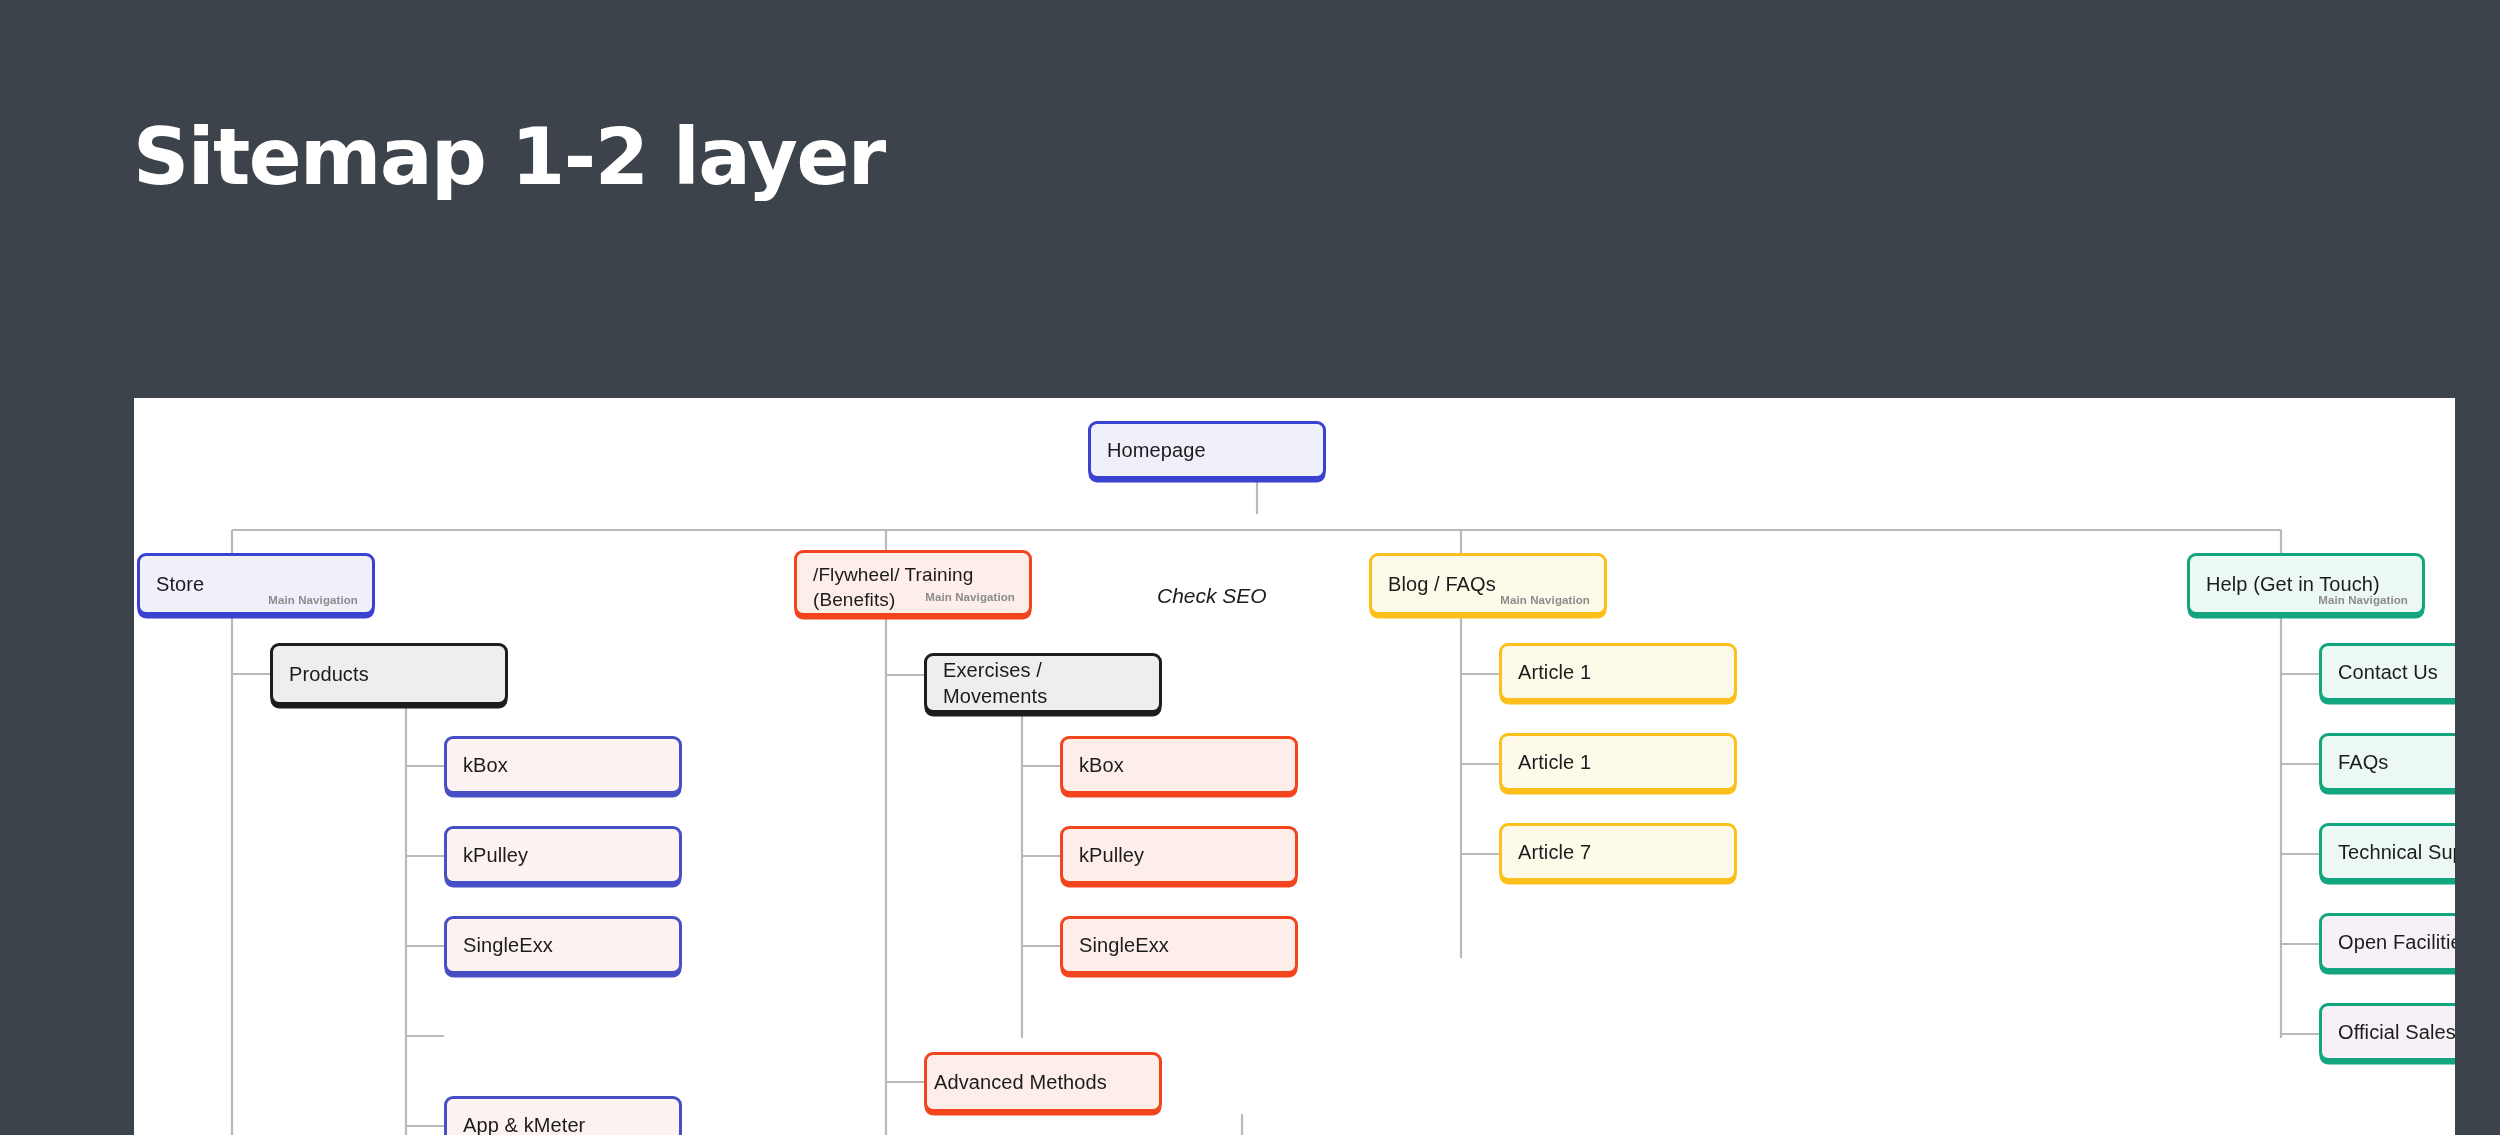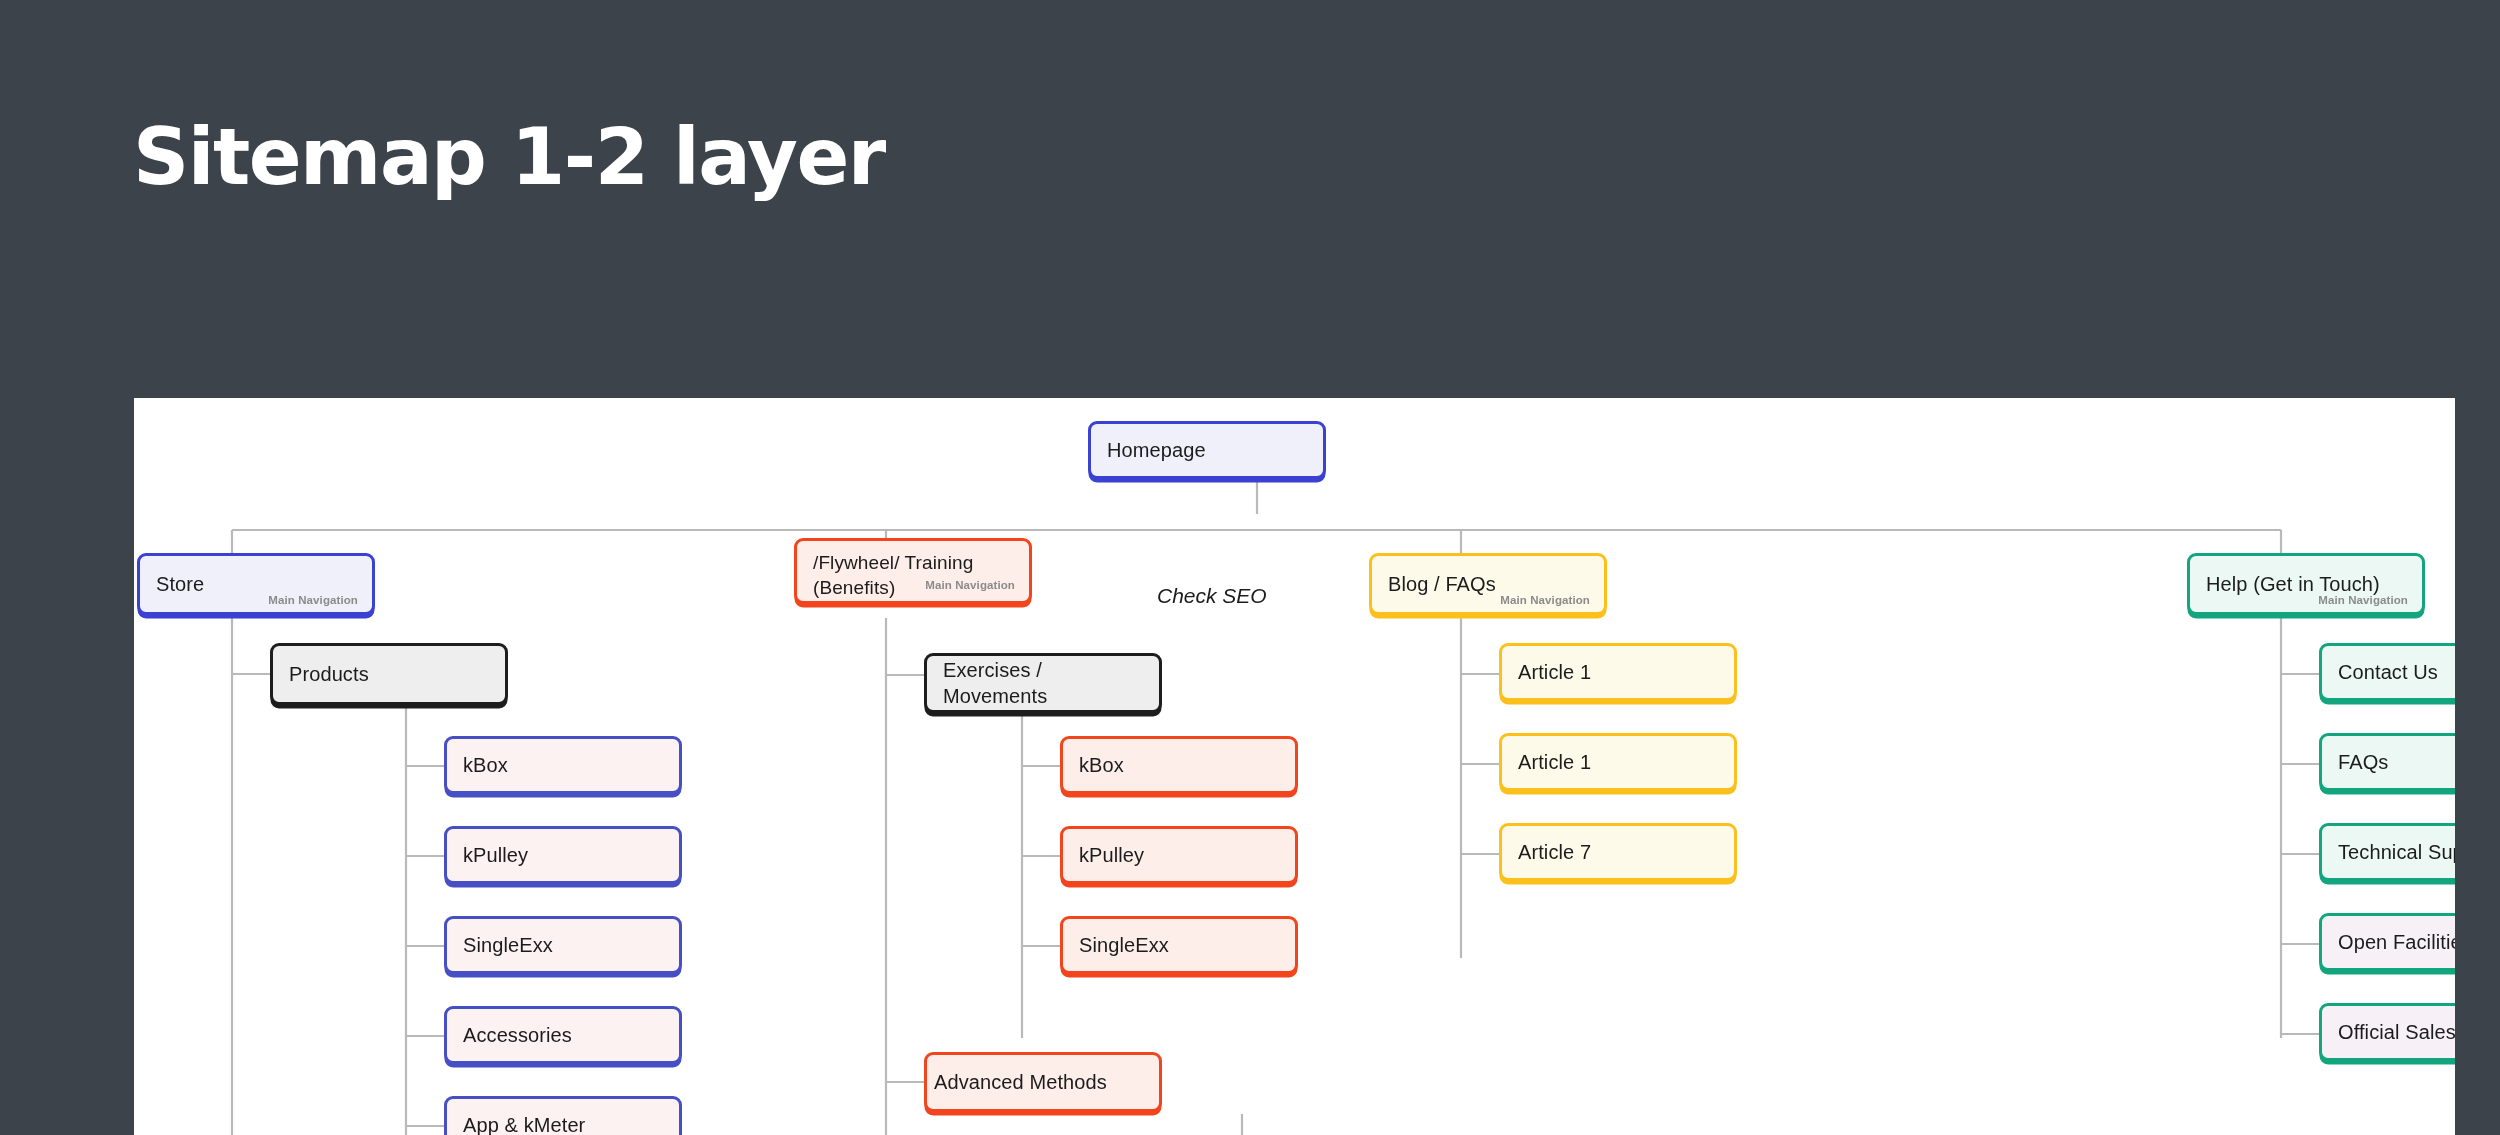--- a/index.html
+++ b/index.html
@@ -176,28 +176,25 @@
 
     <div class="node v-blue-p" style="left:310px; top:338px; width:238px; height:58px;">
       <span class="label">kBox</span>
     </div>
     <div class="node v-blue-p" style="left:310px; top:428px; width:238px; height:58px;">
       <span class="label">kPulley</span>
     </div>
     <div class="node v-blue-p" style="left:310px; top:518px; width:238px; height:58px;">
       <span class="label">SingleExx</span>
     </div>
-    <div class="node v-blue-p" style="left:310px; top:608px; width:238px; height:58px;">
-      <span class="label">Accessories</span>
-    </div>
     <div class="node v-blue-p" style="left:310px; top:698px; width:238px; height:58px;">
       <span class="label">App &amp; kMeter</span>
     </div>
 
-    <div class="node v-red" style="left:660px; top:140px; width:238px; height:66px; align-items:flex-start; padding-top:9px;">
+    <div class="node v-red" style="left:660px; top:152px; width:238px; height:66px; align-items:flex-start; padding-top:9px;">
       <span class="label" style="font-size:19px;">/Flywheel/ Training
 (Benefits)</span>
       <span class="subtag" style="bottom:10px;">Main Navigation</span>
     </div>
 
     <div class="annotation" style="left:1023px; top:186px;">Check SEO</div>
 
     <div class="node v-dark" style="left:790px; top:255px; width:238px; height:60px;">
       <span class="label">Exercises / Movements</span>
     </div>

